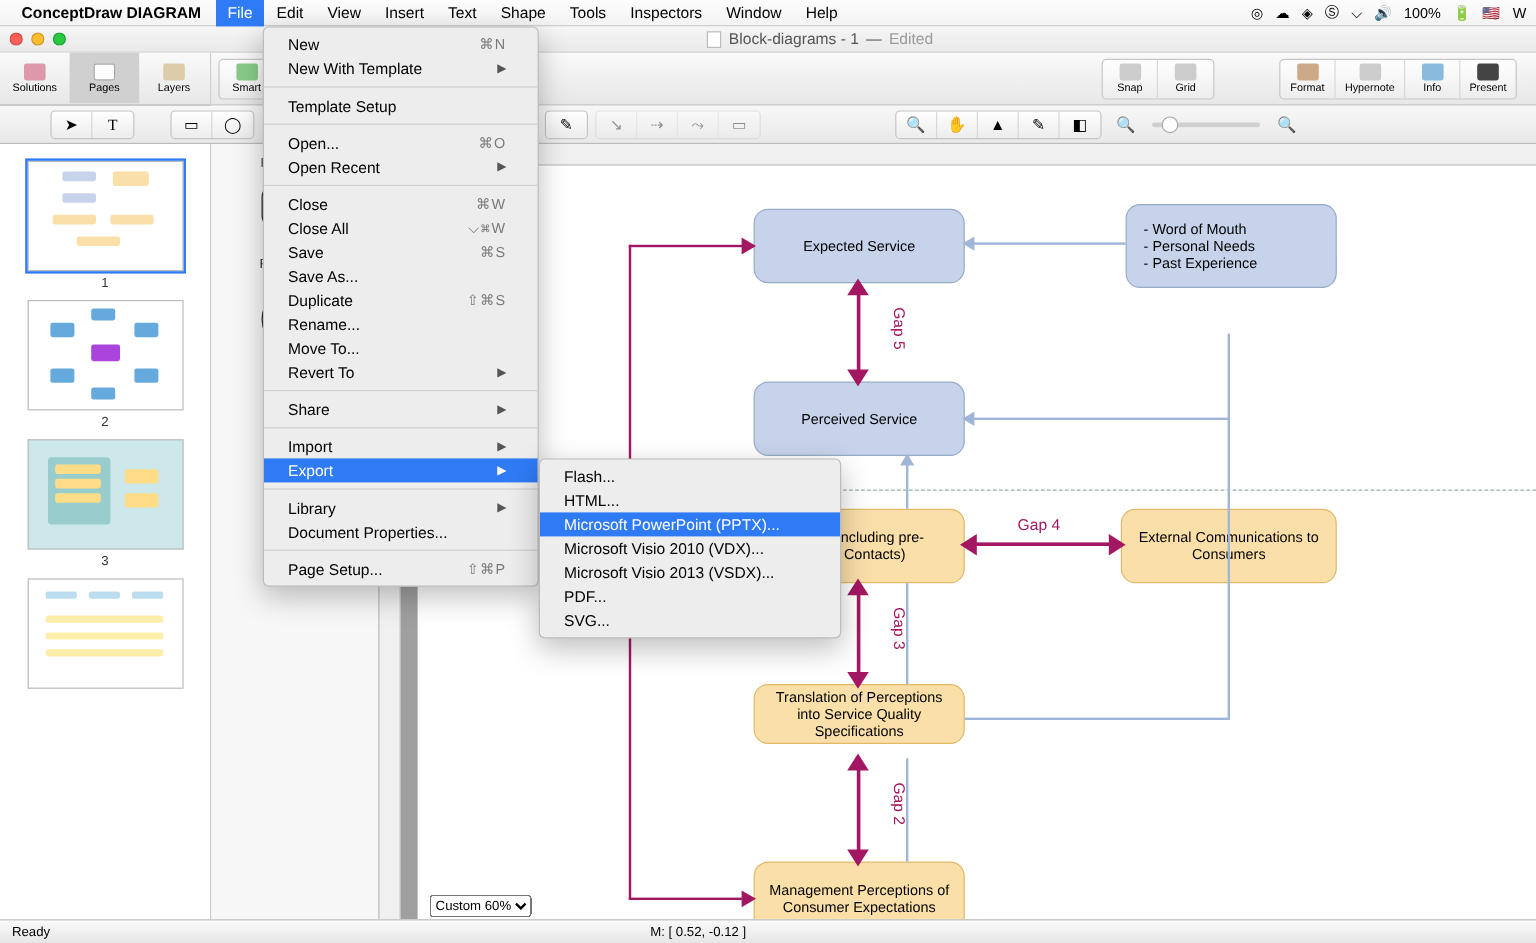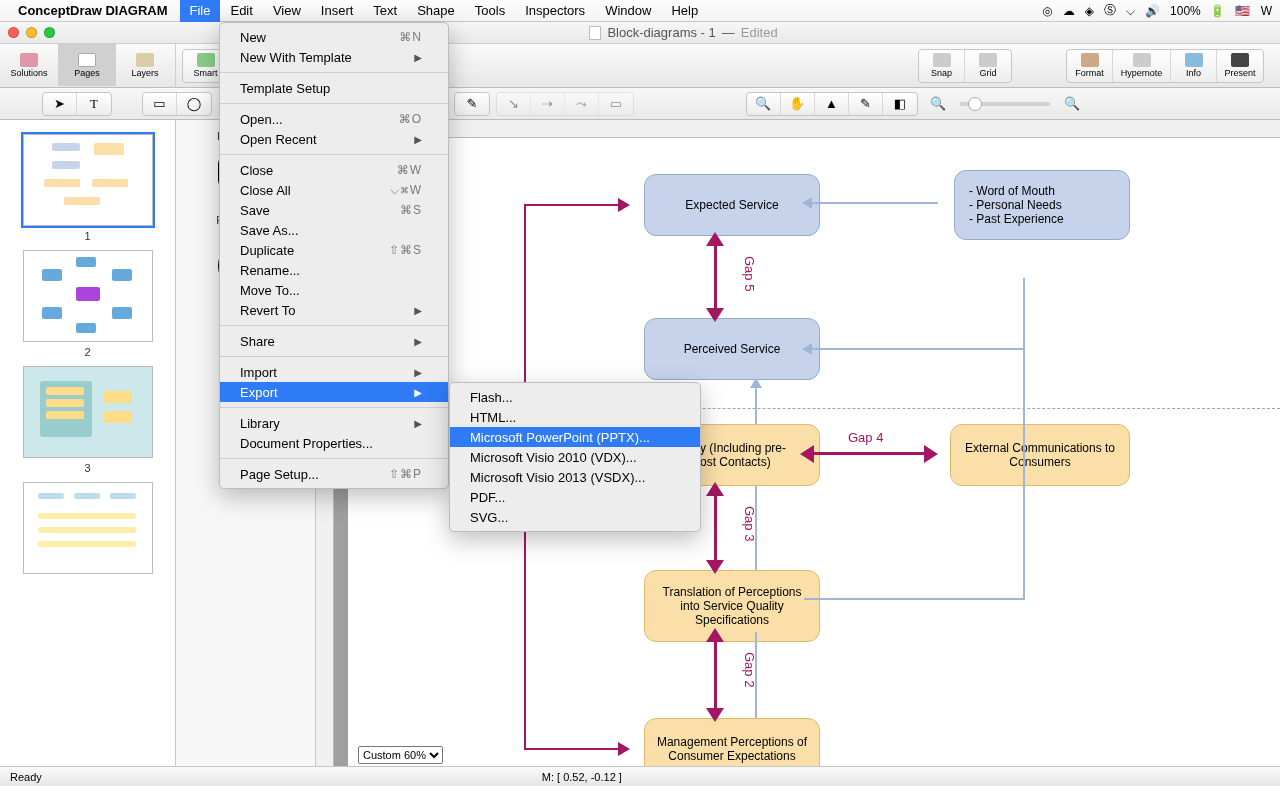--- a/index.html
+++ b/index.html
@@ -51,21 +51,21 @@
 .shapesbar .lbl{ font-size:11px; color:#333; margin:4px 0 12px;}
 .shapesbar .shp{ width:56px; height:36px; margin:4px auto; border:1.5px solid #000; background:#fff; border-radius:10px;}
 .shapesbar .circle{ width:56px;height:56px;border-radius:50%;}
 
 .canvas-wrap{ flex:1; background:#9f9f9f; position:relative; overflow:hidden;}
 .ruler-h{position:absolute; top:0;left:18px;right:0;height:18px;background:#f0f0f0;border-bottom:1px solid #bbb;}
 .ruler-v{position:absolute; top:0;left:0;bottom:0;width:18px;background:#f0f0f0;border-right:1px solid #bbb;}
 .page{ position:absolute; top:18px; left:32px; right:0; bottom:0; background:#fff; }
 
 
-.box{ position:absolute; border-radius:12px; display:flex; align-items:center; justify-content:center; text-align:center; font-size:12px; padding:4px 8px;margin-left:16px;}
+.box{ position:absolute; border-radius:12px; display:flex; align-items:center; justify-content:center; text-align:center; font-size:12px; padding:4px 8px;}
 .blue{ background:#c6d3ea; border:1px solid #96acc6;}
 .yel{ background:#fadfa9; border:1px solid #e0b96b;}
 .gaplbl{ position:absolute; color:#a31762; font-size:13px; }
 .gapv{ writing-mode: vertical-rl; }
 .line{position:absolute; background:#a31762;}
 .lineb{position:absolute; background:#9fb6d8;}
 .lineh{height:2px}.linev{width:2px}
 .dash{position:absolute; border-top:1.5px dashed #9aa; left:0; right:0;}
 
 
@@ -299,21 +299,21 @@
 - Personal Needs
 - Past Experience</span></div>
 
       <div class="box yel" style="left:280px;top:286px;width:176px;height:62px">
           <span style="white-space:pre-line">livery (Including pre-
 post Contacts)</span>
         </div>
       <div class="box yel" style="left:586px;top:286px;width:180px;height:62px">
           <span>External Communications to Consumers</span>
         </div>
-      <div class="box yel" style="left:280px;top:432px;width:176px;height:72px">
+      <div class="box yel" style="left:280px;top:432px;width:176px;height:50px">
           <span>Translation of Perceptions into Service Quality Specifications</span>
         </div>
       <div class="box yel" style="left:280px;top:580px;width:176px;height:62px">
           <span>Management Perceptions of Consumer Expectations</span>
         </div>
 
       <div class="line linev" style="left:366px;top:98px;height:82px;width:3px"></div>
       <div style="position:absolute;left:358px;top:94px;border-left:9px solid transparent;border-right:9px solid transparent;border-bottom:14px solid #a31762"></div>
       <div style="position:absolute;left:358px;top:170px;border-left:9px solid transparent;border-right:9px solid transparent;border-top:14px solid #a31762"></div>
       <div class="gaplbl gapv" style="left:394px;top:118px">Gap 5</div>

